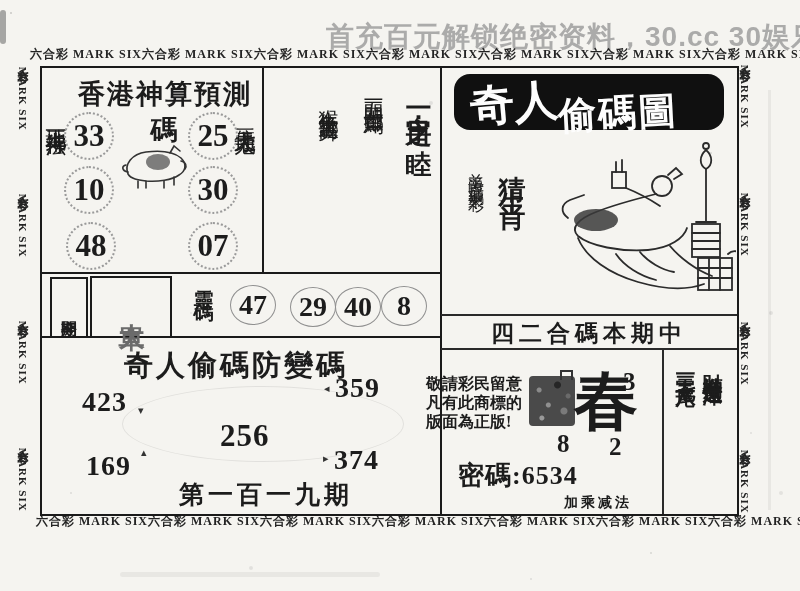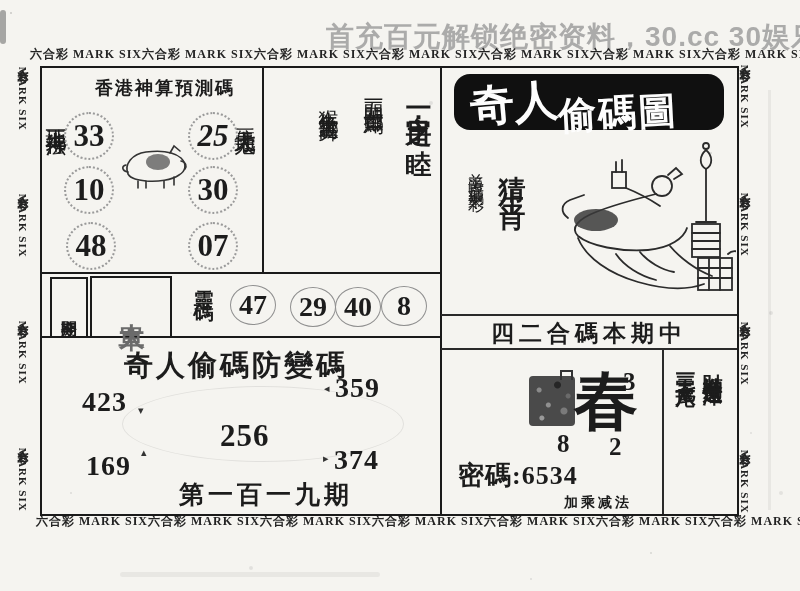--- a/index.html
+++ b/index.html
@@ -17,21 +17,21 @@
   .bbottom{left:36px;top:513px;width:700px;}
   .bcol{display:flex;flex-direction:column;justify-content:space-between;}
   .bleft{left:17px;top:60px;height:452px;}
   .bright{left:739px;top:58px;height:456px;}
   .bcol .bunit{font-size:11px;}
   
   .mainbox{left:40px;top:66px;width:695px;height:446px;border:2px solid #1a1a1a;background:transparent;}
   .line{background:#1a1a1a;}
   .thin{background:#2a2a2a;}
   
-  .pred-title{left:28px;top:8px;width:190px;text-align:center;font-size:18px;font-weight:bold;letter-spacing:2px;}
+  .pred-title{left:28px;top:8px;width:190px;text-align:center;font-size:27px;font-weight:bold;letter-spacing:2px;}
   .method{font-size:21px;letter-spacing:1px;}
   .circ{border:2px dotted #9a9a9a;border-radius:50%;display:flex;align-items:center;justify-content:center;
         font-size:31px;font-weight:bold;width:46px;height:44px;}
   .circ2{border:1px solid #8f8f8f;border-radius:50%;display:flex;align-items:center;justify-content:center;
          font-size:28px;font-weight:bold;width:44px;height:38px;}
   .verse{font-size:20px;letter-spacing:2px;}
   .verse3{font-size:26px;font-weight:bold;letter-spacing:2px;}
   .labelbox{border:2px solid #1a1a1a;display:flex;align-items:center;justify-content:center;}
   .stamp-dx{color:#6b6b6b;font-weight:bold;font-size:26px;letter-spacing:4px;}
   .anti-title{font-size:29px;font-weight:bold;letter-spacing:3px;white-space:nowrap;}
@@ -129,21 +129,21 @@
 
     <div class="abs circ" style="left:22px;top:44px;">
         <span>33</span>
       </div>
     <div class="abs circ" style="left:22px;top:98px;">
         <span>10</span>
       </div>
     <div class="abs circ" style="left:24px;top:154px;">
         <span>48</span>
       </div>
-    <div class="abs circ" style="left:146px;top:44px;font-style:italic;">
+    <div class="abs circ" style="left:146px;top:44px;">
         <span>25</span>
       </div>
     <div class="abs circ" style="left:146px;top:98px;">
         <span>30</span>
       </div>
     <div class="abs circ" style="left:146px;top:154px;">
         <span>07</span>
       </div>
 
     <svg class="abs" style="left:76px;top:76px;" width="70" height="46" viewBox="0 0 70 46">
@@ -225,20 +225,25 @@
         <path d="M48,84 C40,78 41,70 50,66 l14,-5"></path>
         <path d="M58,104 C66,124 90,140 118,148 C146,156 168,156 184,150"></path>
         <path d="M96,120 C104,132 120,142 136,146 M120,118 C128,128 142,136 154,138"></path>
         <path d="M150,112 C160,124 176,136 192,142"></path>
       </g>
       <ellipse cx="76" cy="86" rx="22" ry="11" fill="#3a3a3a" opacity="0.85"></ellipse>
     </svg>
 
     <div class="abs banner" style="left:404px;top:250px;width:286px;">四二合碼本期中</div>
 
+    <div class="abs notice" style="left:384px;top:306px;">
+      <div>敬請彩民留意</div>
+      <div>凡有此商標的</div>
+      <div>版面為正版!</div>
+    </div>
 
     <div class="abs stampimg" style="left:487px;top:308px;width:46px;height:50px;"></div>
     <div class="abs" style="left:518px;top:302px;width:9px;height:8px;border:2px solid #333;border-bottom:none;"></div>
 
     <span class="abs spring" style="left:532px;top:302px;">春</span>
     <span class="abs snum" style="left:581px;top:300px;">3</span>
     <span class="abs snum" style="left:515px;top:362px;">8</span>
     <span class="abs snum" style="left:567px;top:365px;">2</span>
 
     <span class="abs password" style="left:416px;top:390px;">密碼:6534</span>

